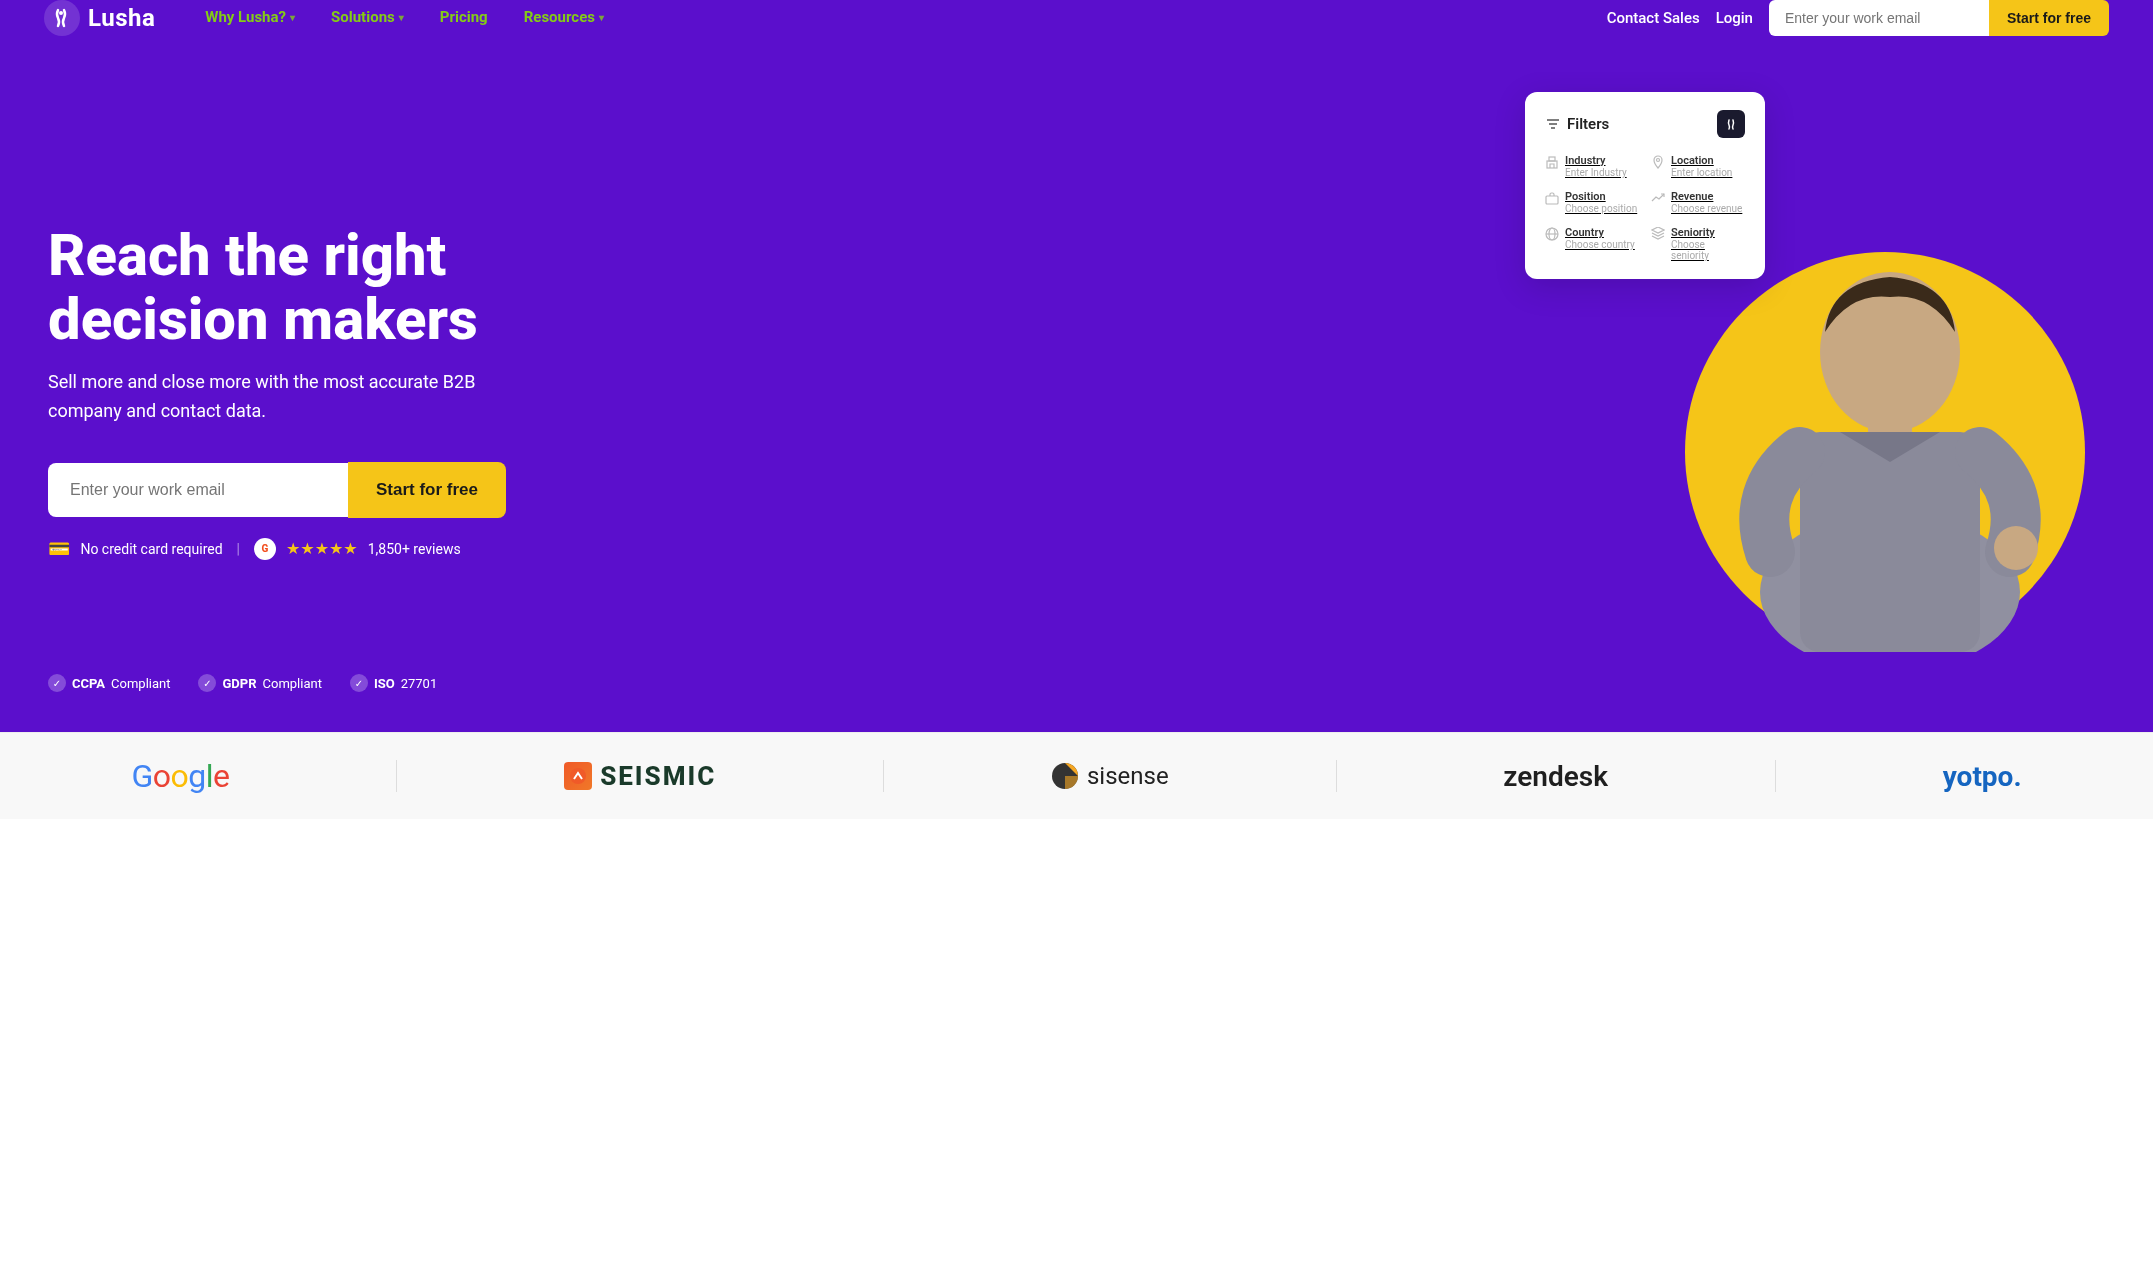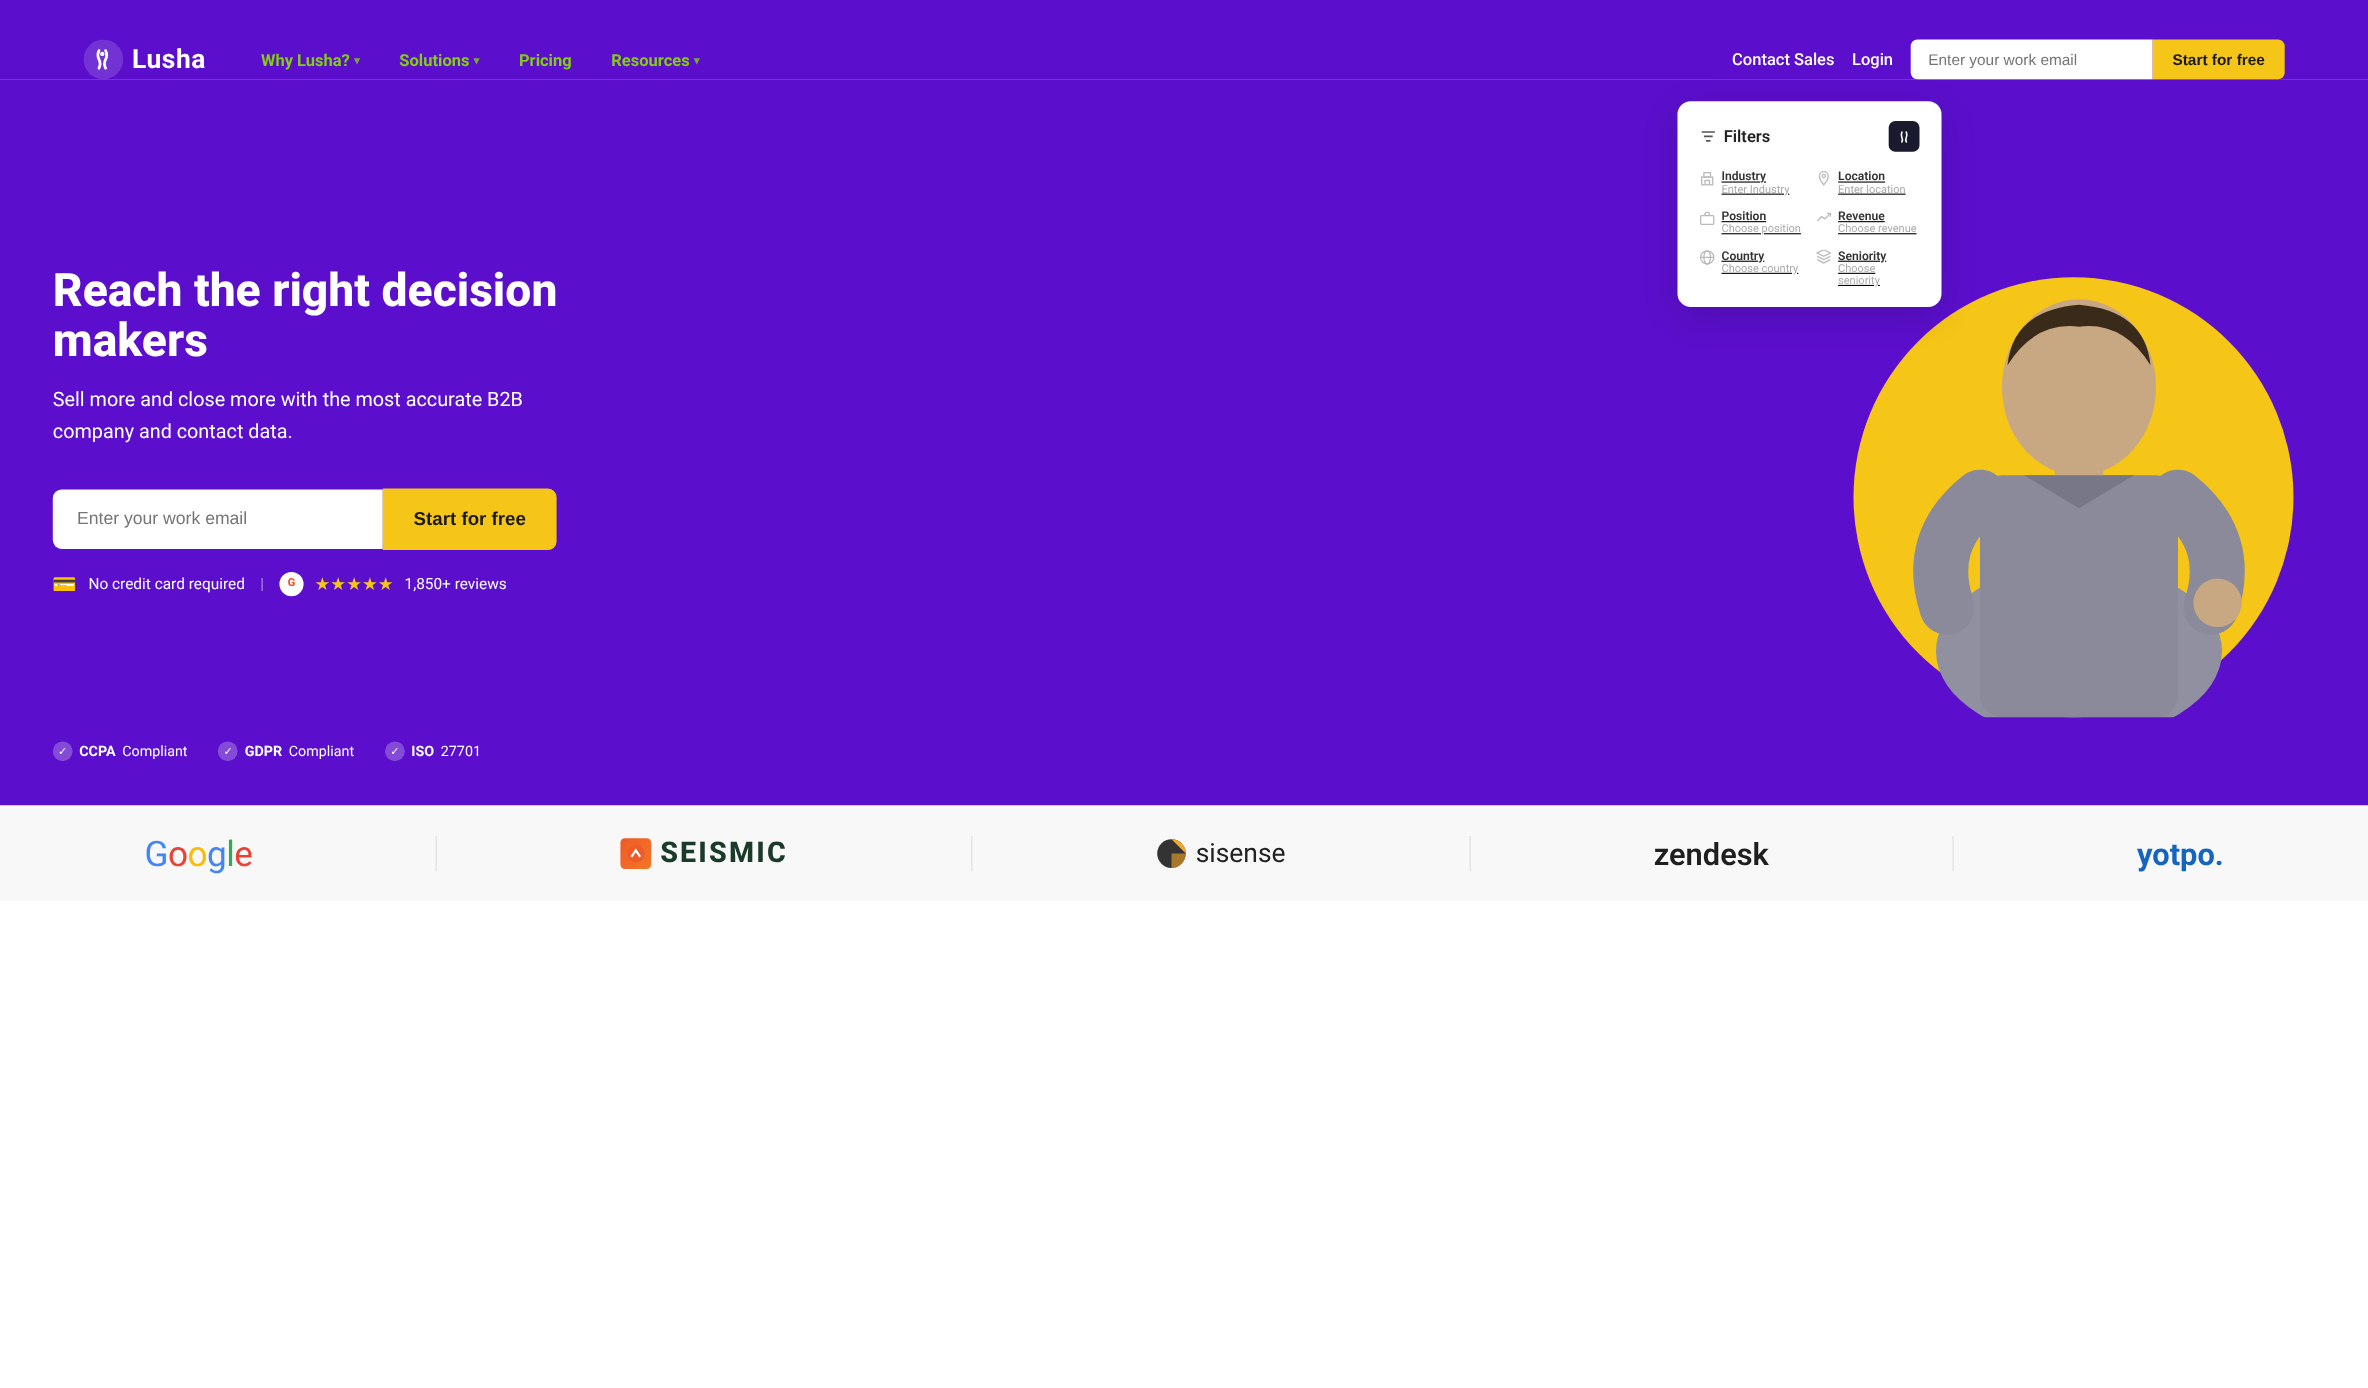--- a/index.html
+++ b/index.html
@@ -2,22 +2,22 @@
 <html><head>
   <meta charset="utf-8">
   <style>
     * { margin: 0; padding: 0; box-sizing: border-box; }
     body { font-family: -apple-system, BlinkMacSystemFont, 'Segoe UI', Roboto, sans-serif; overflow-x: hidden; }
 
     
     .navbar {
       background: #5b0fcc;
       display: flex;
-      align-items: flex-end;
-      padding: 0 76px;
+      align-items: flex-start;
+      padding: 0 44px;
       height: 72px;
       position: relative;
       z-index: 10;
     }
     .navbar-logo {
       display: flex;
       align-items: center;
       gap: 8px;
       margin-right: 36px;
     }
@@ -104,21 +104,21 @@
       padding: 60px 48px 80px;
       position: relative;
       overflow: hidden;
     }
     .hero-content {
       max-width: 580px;
       z-index: 2;
     }
     .hero-title {
       color: #fff;
-      font-size: 42px;
+      font-size: 58px;
       font-weight: 800;
       line-height: 1.1;
       margin-bottom: 16px;
     }
     .hero-subtitle {
       color: #fff;
       font-size: 18px;
       font-weight: 400;
       line-height: 1.6;
       margin-bottom: 36px;

